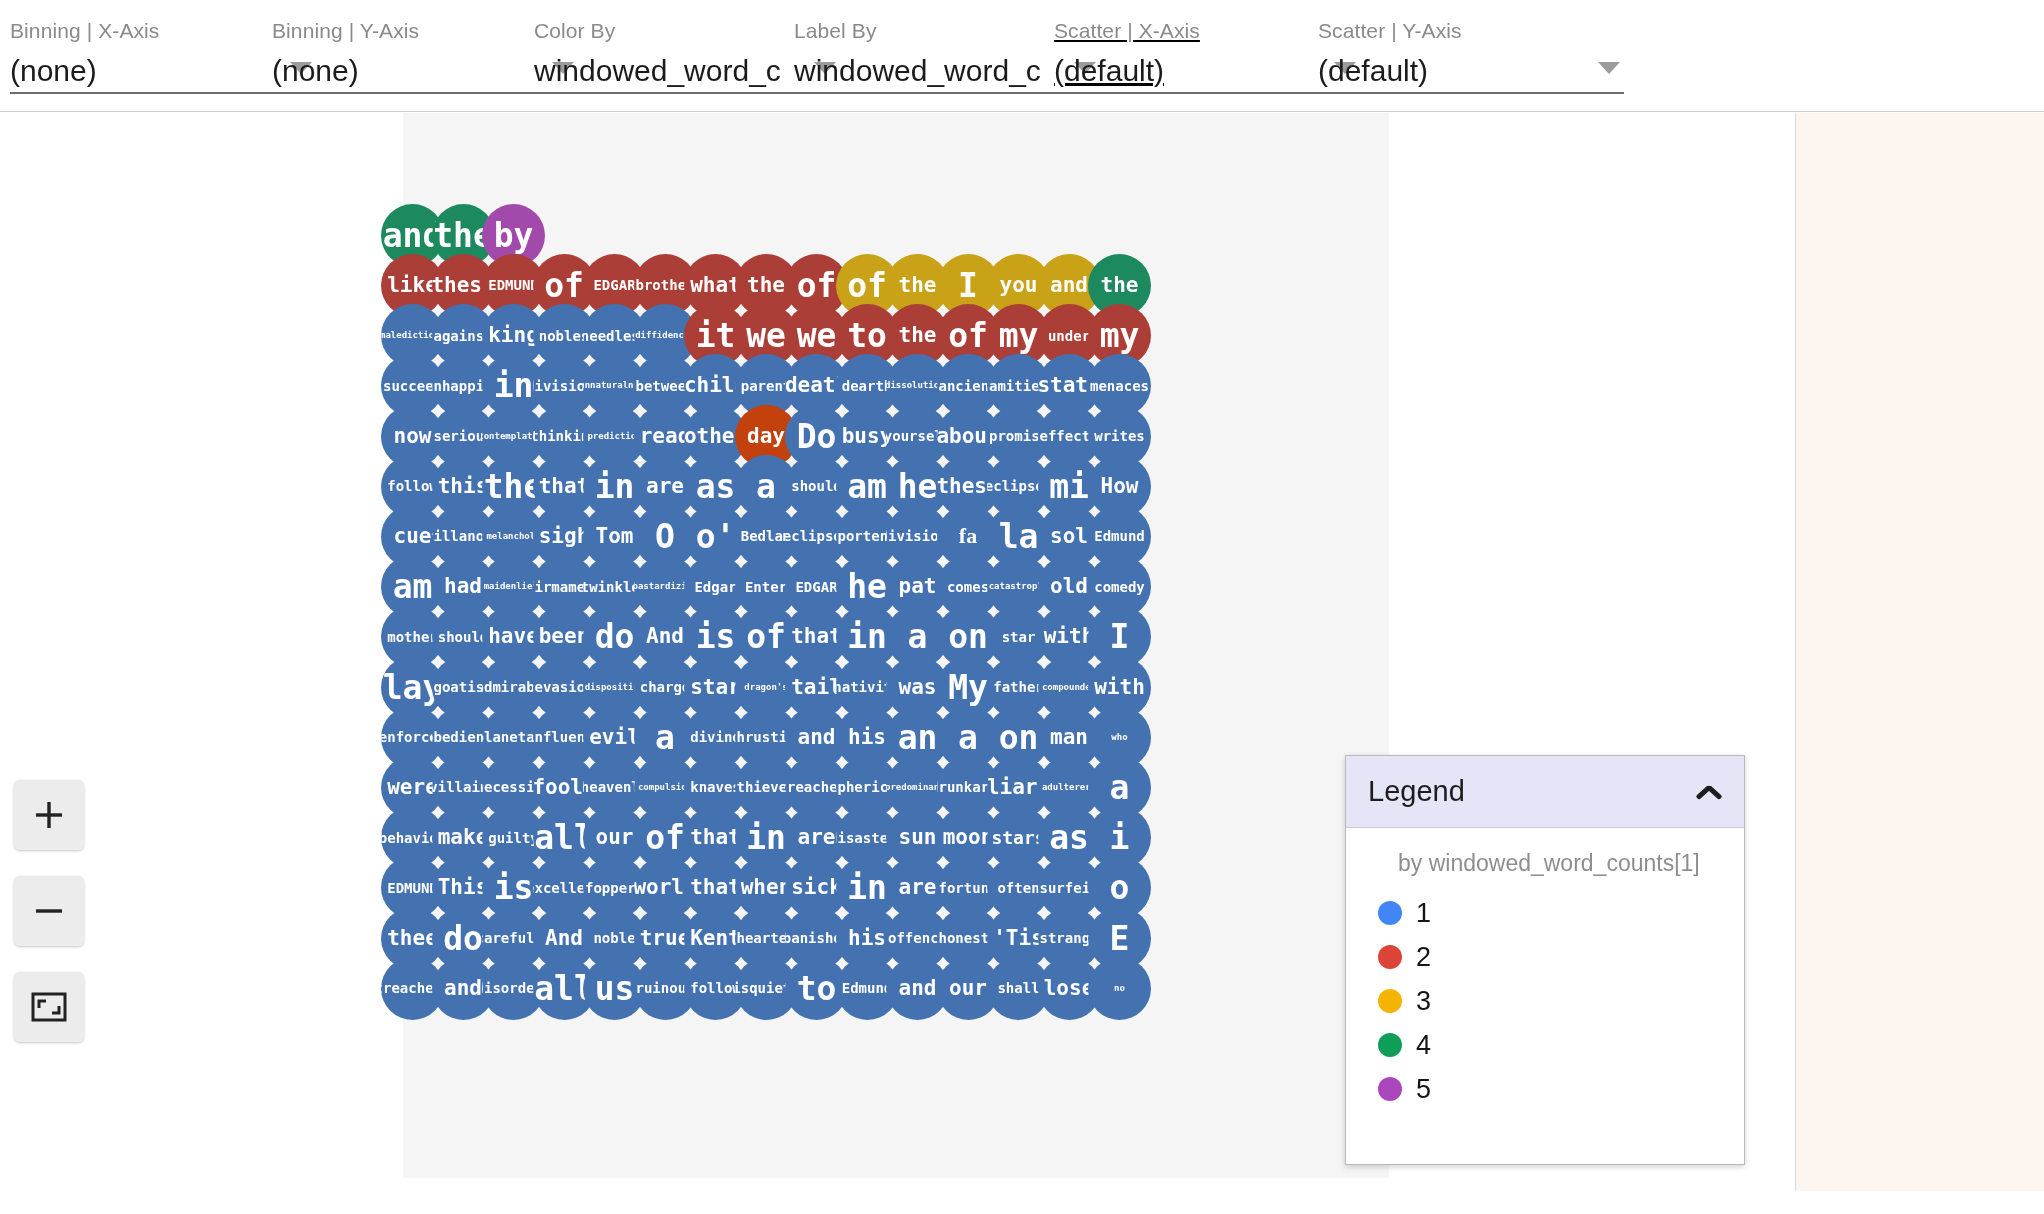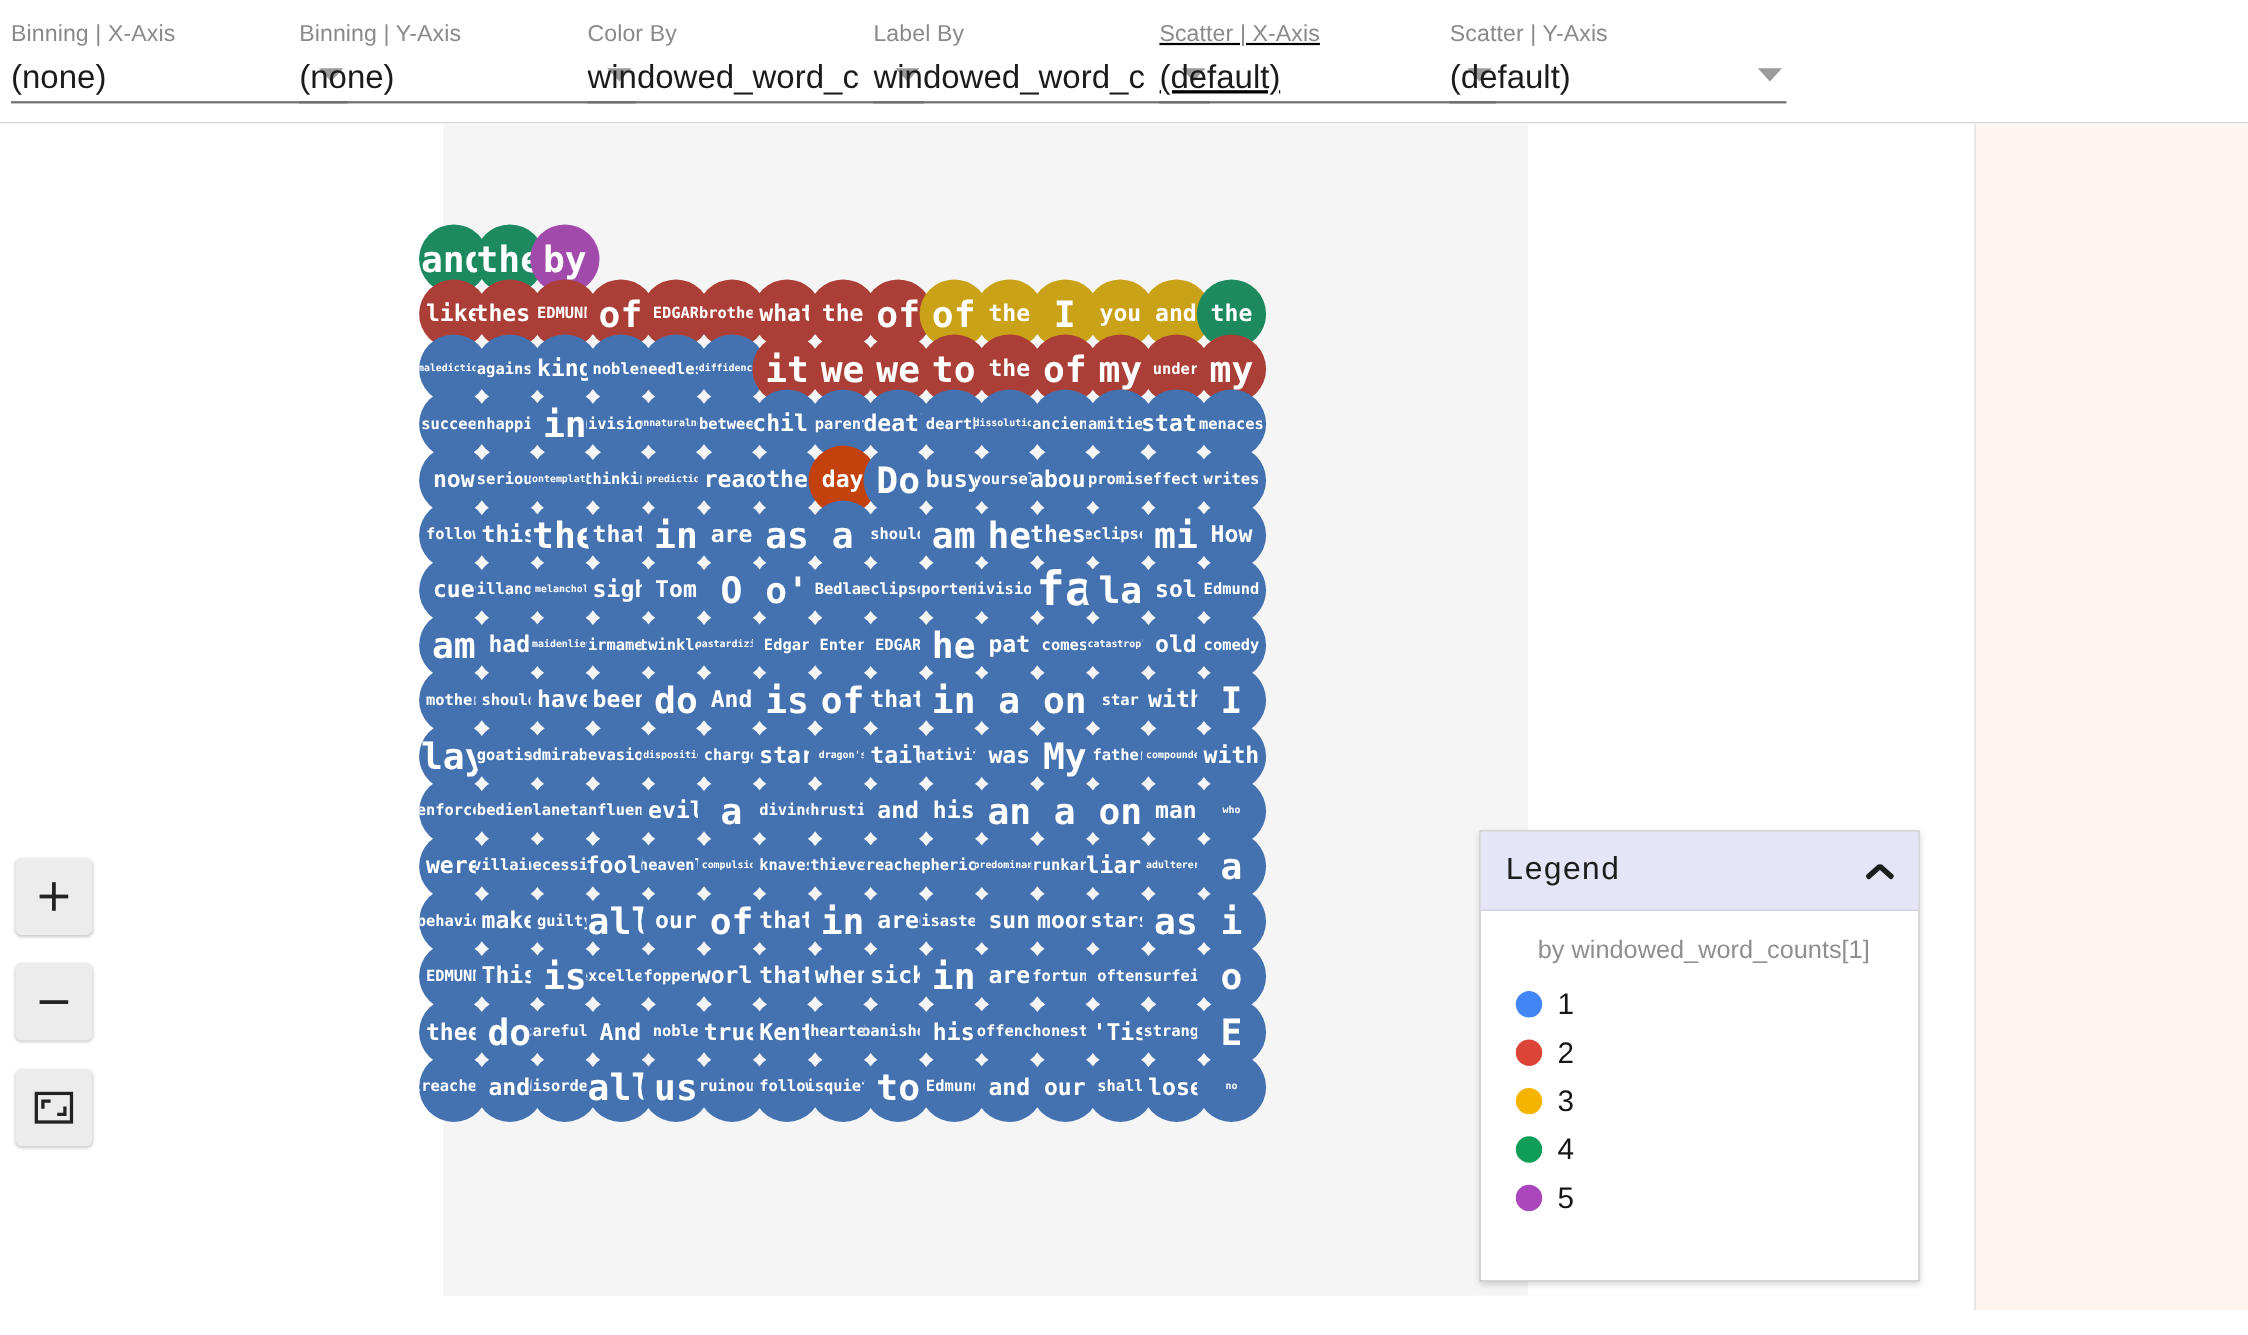--- a/index.html
+++ b/index.html
@@ -94,21 +94,21 @@
     box-shadow: 0 2px 6px rgba(0,0,0,.18);
     z-index: 40;
   }
   #legend-header {
     height: 72px; background: #e4e5f6;
     border-bottom: 1px solid #c9cae0;
     display: flex; align-items: center; padding: 0 22px;
     justify-content: space-between;
     cursor: pointer;
   }
-  #legend-title { font-size: 29px; color: #1d1d1d; font-family: Liberation Mono, monospace; }
+  #legend-title { font-size: 29px; color: #1d1d1d; }
   .chev { width: 26px; height: 16px; position: relative; }
   .chev::before, .chev::after {
     content:''; position:absolute; top:6px; width:17px; height:5px;
     background:#1d1d1d; border-radius:2px;
   }
   .chev::before { left:-1px; transform: rotate(-42deg); }
   .chev::after  { left:10px; transform: rotate(42deg); }
   #legend-body { padding: 22px 26px 0 26px; }
   #legend-section-title {
     font-size: 27px; font-weight: 700; color: #3d3630; margin-bottom: 6px;
@@ -435,21 +435,21 @@
         <div class="bub" style="width: 63px; height: 63px; left: 382px; top: 391.9px; background: rgb(68, 114, 176);">
           <span style="font-size: 14px;">eclipses</span>
         </div>
         <div class="bub" style="width: 63px; height: 63px; left: 432.5px; top: 391.9px; background: rgb(68, 114, 176);">
           <span style="font-size: 14px;">portend</span>
         </div>
         <div class="bub" style="width: 63px; height: 63px; left: 483px; top: 391.9px; background: rgb(68, 114, 176);">
           <span style="font-size: 14px;">divisions</span>
         </div>
         <div class="bub" style="width: 63px; height: 63px; left: 533.5px; top: 391.9px; background: rgb(68, 114, 176);">
-          <span style="font-size: 43px;">fa</span>
+          <span style="font-size: 22px; font-family: Liberation Serif, serif;">fa</span>
         </div>
         <div class="bub" style="width: 63px; height: 63px; left: 584px; top: 391.9px; background: rgb(68, 114, 176);">
           <span style="font-size: 33px;">la</span>
         </div>
         <div class="bub" style="width: 63px; height: 63px; left: 634.5px; top: 391.9px; background: rgb(68, 114, 176);">
           <span style="font-size: 21px;">sol</span>
         </div>
         <div class="bub" style="width: 63px; height: 63px; left: 685px; top: 391.9px; background: rgb(68, 114, 176);">
           <span style="font-size: 14px;">Edmund</span>
         </div>

